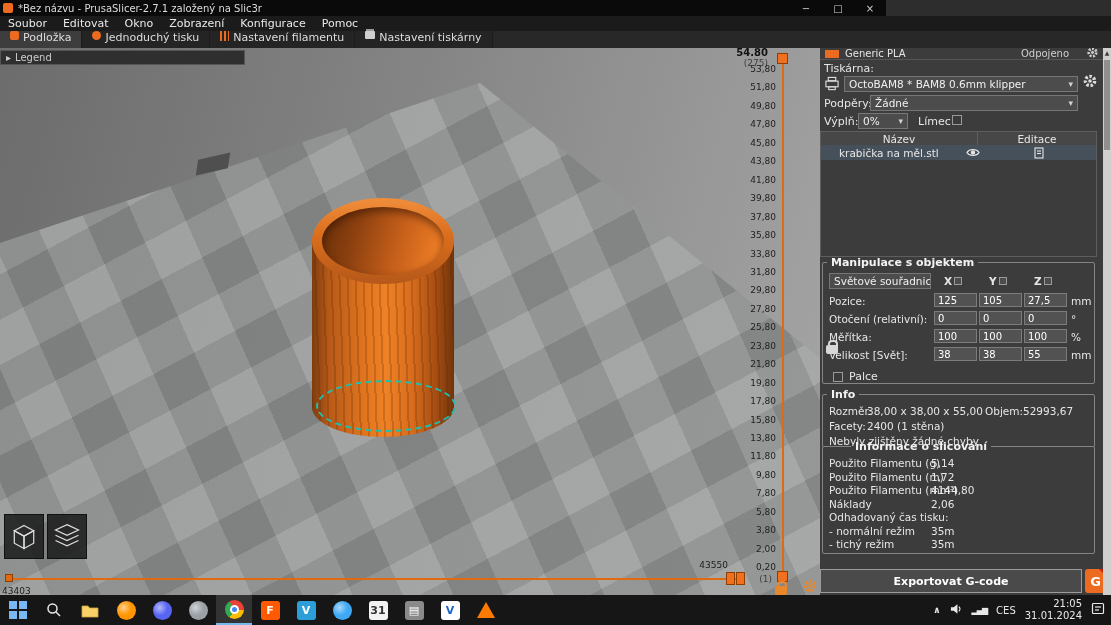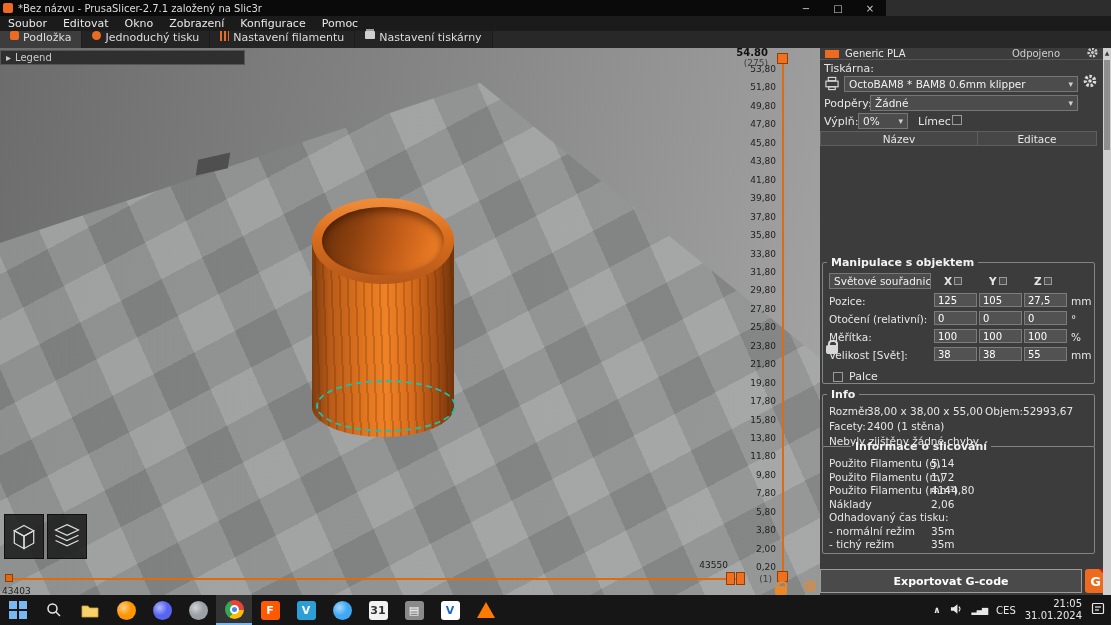--- a/index.html
+++ b/index.html
@@ -87,21 +87,21 @@
   .css-lock::before { content:""; position:absolute; left:2px; top:-5px; width:6px; height:6px;
       border:2px solid currentColor; border-bottom:none; border-radius:4px 4px 0 0; }
   #range-lock { left:775px; top:586px; background:#e8872c; color:#e8872c; }
   #vp-gear { position:absolute; left:802px; top:578px; color:#e8872c; }
 
   
   .sidebar { position:absolute; left:820px; top:48px; width:283px; height:547px; background:#3c3c3c; color:#e6e6e6; overflow:hidden;text-decoration:underline; }
   .sb-abs { position:absolute; }
   .filament-row { left:0; top:0; width:283px; height:12px; border-bottom:1px solid #565656; display:flex; align-items:flex-end; gap:6px; font-size:10px; padding:0 5px; overflow:hidden; }
   .fil-swatch { width:14px; height:8px; background:#ed6b21; margin-bottom:1px; }
-  .fil-status { margin-left:auto; margin-right:38px; color:#cfcfcf; }
+  .fil-status { margin-left:auto; margin-right:29px; color:#cfcfcf; }
   .fil-gear { position:absolute; right:4px; top:-2px; color:#cfcfcf; }
 
   .label { font-size:11px; color:#e6e6e6; }
   .dd { background:#4c4c4c; border:1px solid #767676; height:16px; display:flex; align-items:center; padding:0 4px; font-size:10.5px; color:#f0f0f0; overflow:hidden; white-space:nowrap; }
   .dd .chev { margin-left:auto; color:#cfcfcf; font-size:9px; }
   .checkbox { display:inline-block; width:10px; height:10px; background:#3a3a3a; border:1px solid #9a9a9a; }
 
   .tbl-header { left:0; top:83px; width:277px; height:15px; display:flex; background:#474747; border:1px solid #5e5e5e; font-size:10.5px; }
   .tbl-header .c1 { width:157px; border-right:1px solid #5e5e5e; display:flex; align-items:center; justify-content:center; }
   .tbl-header .c2 { flex:1; display:flex; align-items:center; justify-content:center; }
@@ -333,20 +333,38 @@
       <span>0%</span>
       <span class="chev">▾</span>
     </div>
     <span class="sb-abs label" style="left:98px; top:67px">Límec:</span>
     <span class="sb-abs checkbox" style="left:132px; top:67px"></span>
 
     <div class="sb-abs tbl-header">
       <span class="c1">Název</span>
       <span class="c2">Editace</span>
     </div>
+    <div class="sb-abs tbl-body">
+      <div class="tbl-row">
+        <span class="nm">krabička na měl.stl</span>
+        <span class="eye">
+          <svg width="14" height="11" viewBox="0 0 16 12" fill="none" stroke="#e8e8e8" stroke-width="1.3">
+            <path d="M1 6 C4 1.5, 12 1.5, 15 6 C12 10.5, 4 10.5, 1 6 Z"></path>
+              <circle cx="8" cy="6" r="1.8" fill="#e8e8e8"></circle>
+          </svg>
+        </span>
+        <span class="edit">
+          <svg width="10" height="12" viewBox="0 0 10 12" fill="none" stroke="#e8e8e8" stroke-width="1.1">
+            <rect x="1" y="1" width="8" height="10"></rect>
+              <line x1="3" y1="4" x2="7" y2="4"></line>
+              <line x1="3" y1="6.5" x2="7" y2="6.5"></line>
+          </svg>
+        </span>
+      </div>
+    </div>
 
     <fieldset class="sb-group" id="fs-manip">
       <legend>Manipulace s objektem</legend>
       <div class="dd coords-dd">
         <span>Světové souřadnice</span>
 
       </div>
       <div id="axes">
           <span class="axis-hdr" style="left: 121px;">
             <span>X</span>

